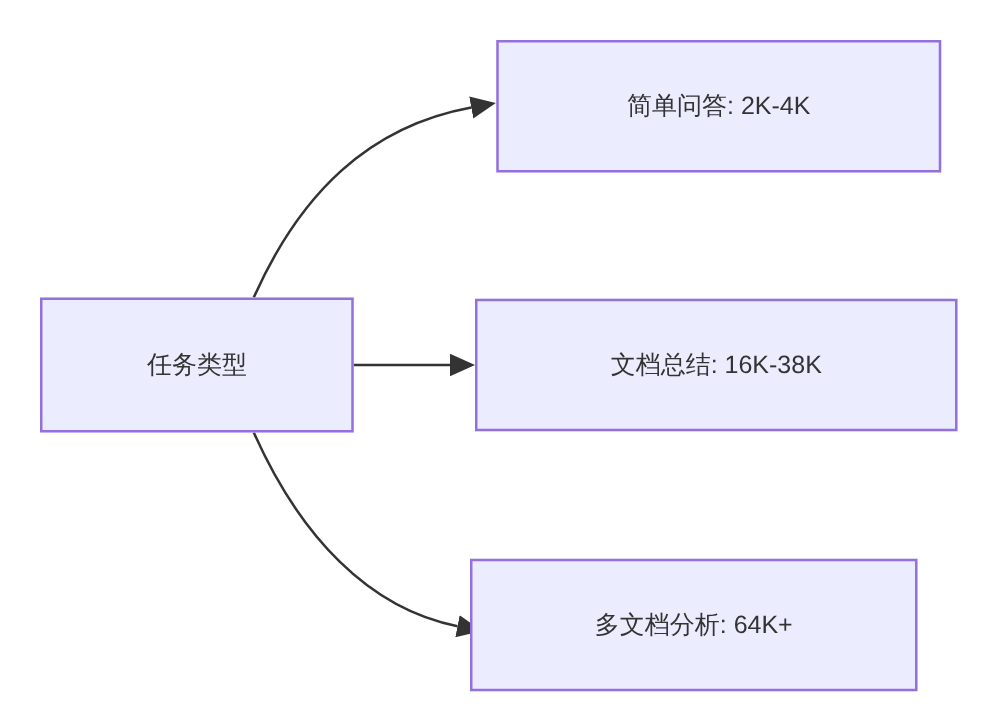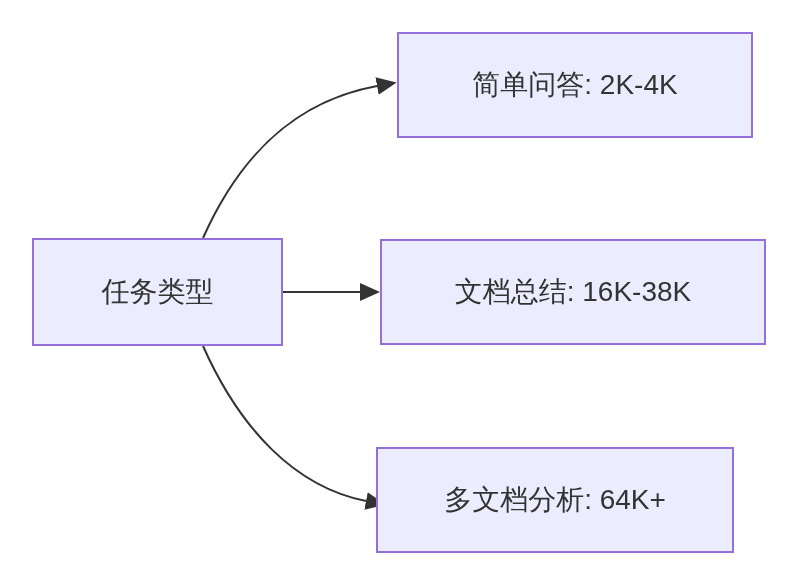--- a/index.html
+++ b/index.html
@@ -30,21 +30,21 @@
   .edge-path {
     fill: none;
     stroke: var(--arrow-color);
     stroke-width: 2px;
   }
   .node {
     position: absolute;
     background: var(--node-fill);
     border: 2px solid var(--node-border);
     color: var(--text-color);
-    font-size: 28px;
+    font-size: 20px;
     line-height: 1;
     display: flex;
     align-items: center;
     justify-content: center;
     text-align: center;
     white-space: nowrap;
   }
   .node-root        { left: 32px;  top: 238px; width: 251px; height: 108px; text-align: right; }
   .node-simple-qa   { left: 397px; top: 32px;  width: 356px; height: 106px; }
   .node-doc-summary { left: 380px; top: 239px; width: 386px; height: 106px; }

